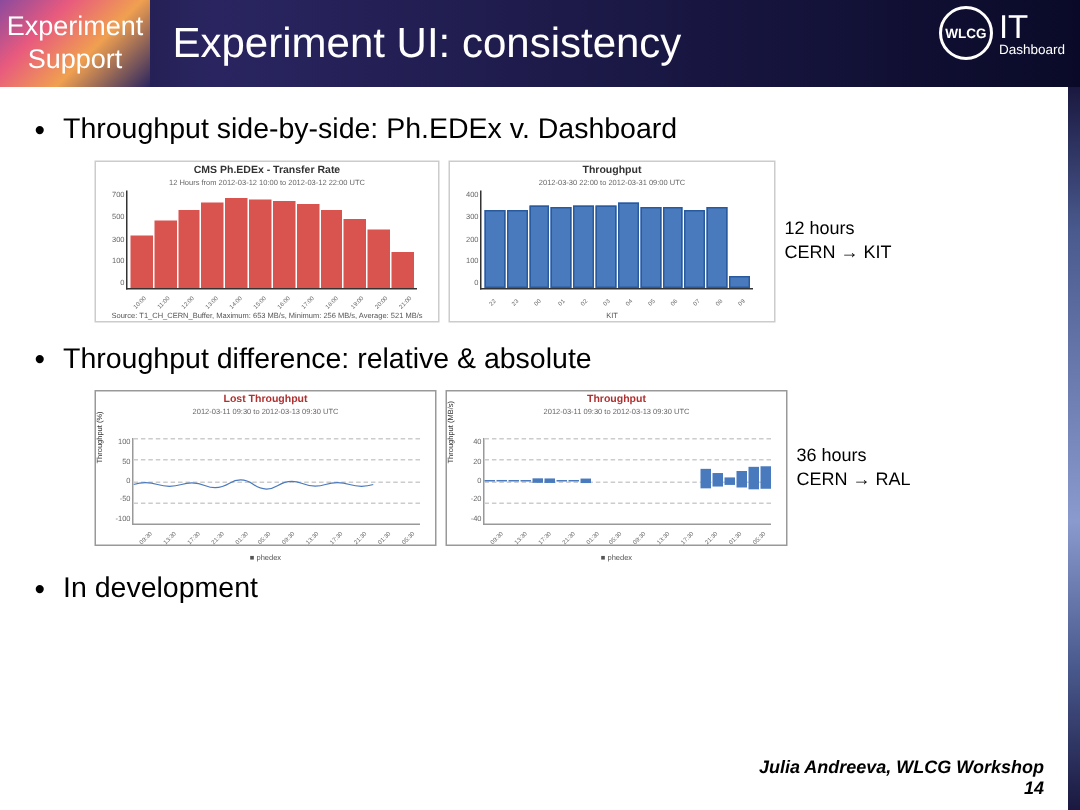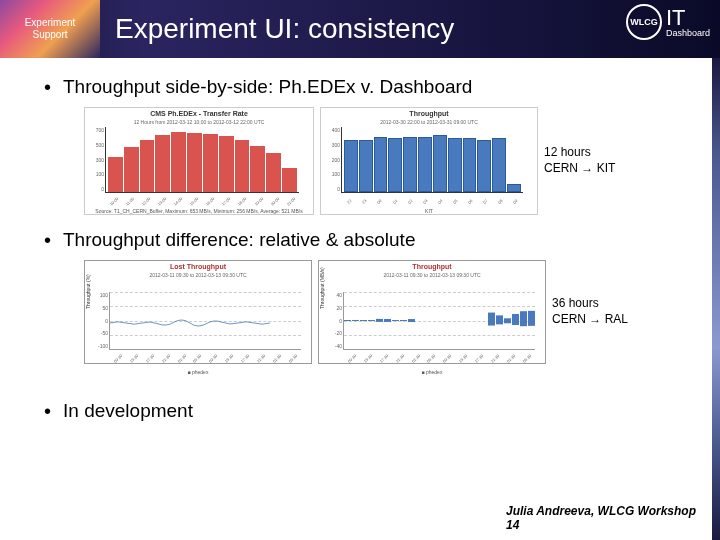--- a/index.html
+++ b/index.html
@@ -1,46 +1,46 @@
 <!DOCTYPE html>
 <html><head>
 <meta charset="utf-8">
 <style>
 *{margin:0;padding:0;box-sizing:border-box}
 body{width:720px;height:540px;background:#fff;font-family:Arial,sans-serif;position:relative;overflow:hidden}
 .header{height:58px;background:linear-gradient(90deg,#1a1840 0%,#2a2560 20%,#0a0a28 100%);display:flex;align-items:center;position:relative}
-.header-left{width:100px;height:100%;background:linear-gradient(135deg,#8b4a9e 0%,#e85a7e 30%,#f0a050 60%,#2a2560 100%);display:flex;align-items:center;justify-content:center;flex-direction:column;color:#fff;font-size:10px;line-height:1.2}
+.header-left{width:100px;height:100%;background:linear-gradient(135deg,#8b4a9e 0%,#e85a7e 30%,#f0a050 60%,#2a2560 100%);display:flex;align-items:center;justify-content:center;flex-direction:column;color:#fff;font-size:18px;line-height:1.2}
 .header-title{color:#fff;font-size:28px;margin-left:15px;font-weight:normal}
 .cern-logo{position:absolute;right:10px;top:4px;display:flex;align-items:center;color:#fff}
 .cern-badge{width:36px;height:36px;border:2px solid #fff;border-radius:50%;display:flex;align-items:center;justify-content:center;font-size:9px;font-weight:bold;margin-right:4px}
 .cern-text{display:flex;flex-direction:column;line-height:1}
 .cern-it{font-size:22px;font-weight:normal}
 .cern-dept{font-size:9px}
 .right-accent{position:absolute;right:0;top:58px;width:8px;height:482px;background:linear-gradient(180deg,#1a1840 0%,#4a5a8e 20%,#6a7aae 40%,#8a9ace 60%,#4a5a8e 80%,#1a1840 100%)}
-.content{padding:18px 30px 0 44px}
+.content{padding:18px 30px 0 23px}
 .bullet{font-size:19px;margin-bottom:8px;display:flex}
 .bullet::before{content:"•";margin-right:12px;font-size:20px}
 .sub-bullet{font-size:17px;margin-left:40px;display:flex}
 .sub-bullet::before{content:"–";margin-right:10px}
 .charts-row{display:flex;gap:6px;margin:4px 0 4px 40px;align-items:center}
 .chart{border:0.5px solid #ccc;background:#fff;position:relative}
 .chart-title{font-size:7px;text-align:center;padding:2px;color:#333;font-weight:bold}
 .chart-sub{font-size:5px;text-align:center;color:#666}
 .chart-body{position:relative;margin:2px 14px 14px 20px;border-left:1px solid #333;border-bottom:1px solid #333}
 .bars{display:flex;align-items:flex-end;height:100%;gap:1px;padding:0 2px}
 .bar{flex:1;background:#d9534f}
 .bar-blue{flex:1;background:#4a7abe;border:0.5px solid #2a5a9e}
 .annotation{font-size:12px;line-height:1.3;color:#000}
 .chart-line{position:relative;border:0.5px solid #999;background:#fff}
 .chart-line-body{position:relative;margin:14px 10px 18px 24px;height:58px;border-left:0.5px solid #999;border-bottom:0.5px solid #999}
 .hline{position:absolute;left:0;right:0;height:0;border-top:0.5px dashed #ccc}
 .wavy{position:absolute;left:0;right:0;top:48%;height:8px}
 .bars-small{position:absolute;bottom:0;left:0;right:0;top:0;display:flex;align-items:center;gap:1px}
 .bs{flex:1;background:#4a7abe}
-.footer{position:absolute;bottom:8px;right:24px;font-size:12px;font-style:italic;font-weight:bold;text-align:left}
+.footer{position:absolute;bottom:8px;right:24px;font-size:12px;font-style:italic;font-weight:bold;text-align:right}
 .legend-box{font-size:5px;text-align:center;padding:1px;color:#555}
 .xtick{position:absolute;bottom:-12px;left:0;right:0;display:flex;justify-content:space-around;font-size:4px;color:#666}
 .xtick span{transform:rotate(-45deg);white-space:nowrap}
 .ytick{position:absolute;left:-18px;top:0;bottom:0;display:flex;flex-direction:column;justify-content:space-between;font-size:5px;color:#666;align-items:flex-end;width:16px}
 .ylabel{position:absolute;left:-22px;top:50%;transform:rotate(-90deg) translateX(15px);font-size:5px;color:#333;white-space:nowrap;transform-origin:left}
 </style>
 </head>
 <body>
 
 <div class="header">
@@ -259,21 +259,21 @@
       </div>
       <div class="legend-box">■ <span>phedex</span></div>
     </div>
 
     <div class="annotation">
       <div>36 hours</div>
       <div>CERN → RAL</div>
     </div>
   </div>
 
-  <div class="bullet" style="margin-top:36px">
+  <div class="bullet" style="margin-top:18px">
       <span>In development</span>
     </div>
 
 </div>
 
 <div class="footer">
   <div>Julia Andreeva, WLCG Workshop</div>
   <div>14</div>
 </div>
 

